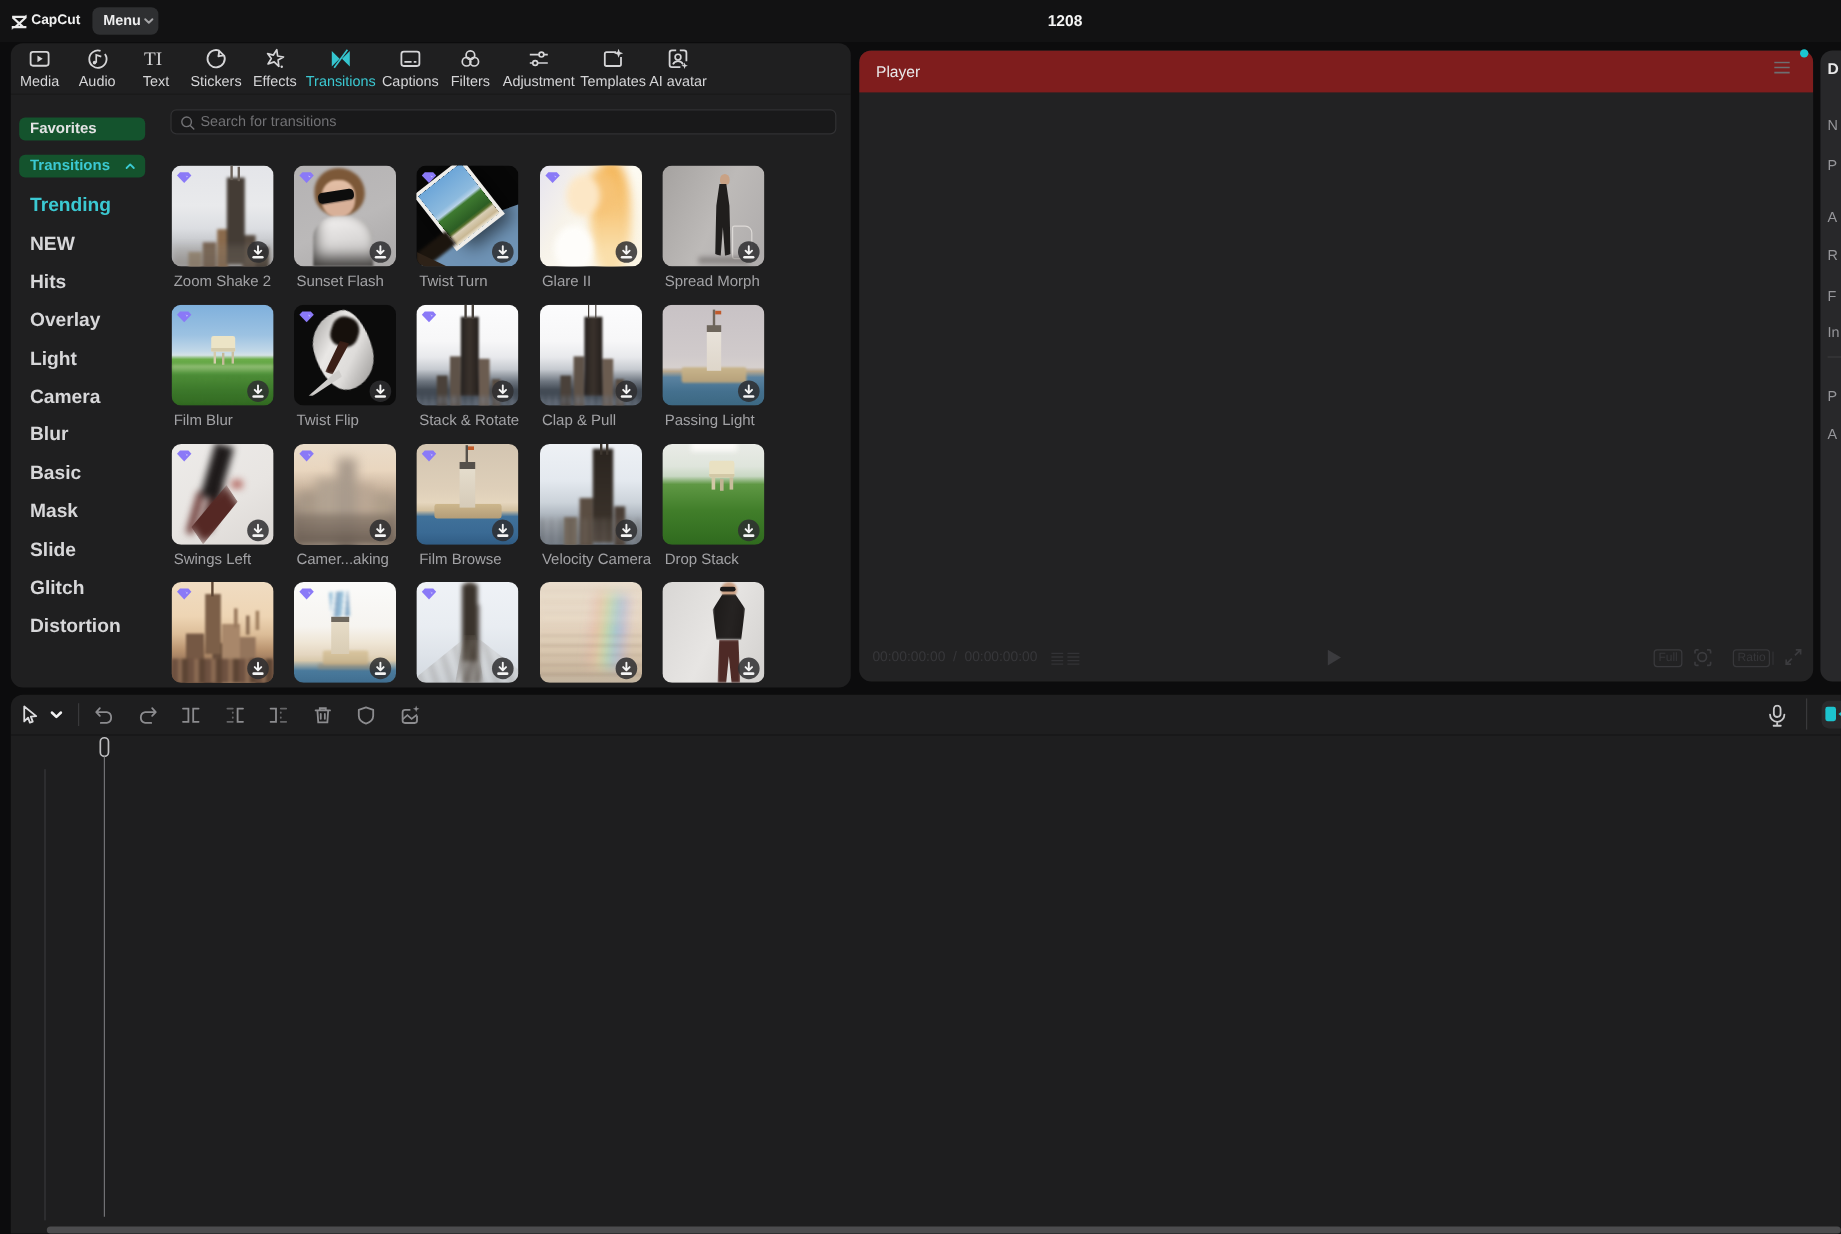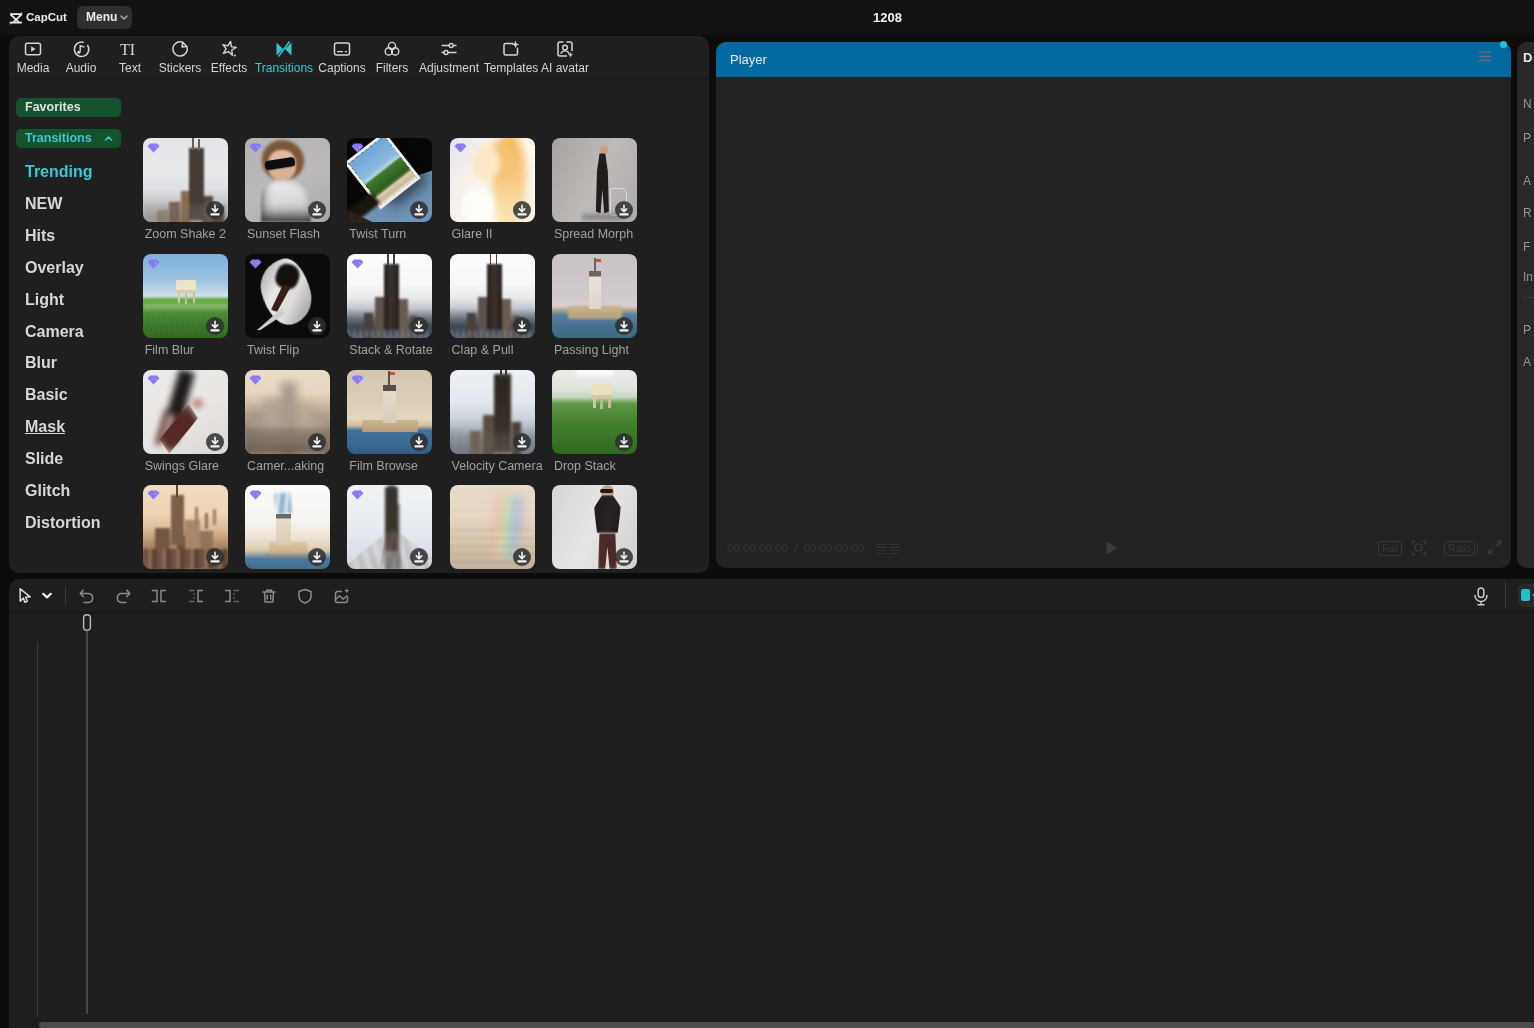--- a/index.html
+++ b/index.html
@@ -26,21 +26,21 @@
   #search { position:absolute; left:133px; top:55px; width:555px; height:21px; background:#19191a; border:1px solid #313133; border-radius:5px; color:#717174; font-size:12px; line-height:19px; padding-left:24px; }
   #search svg { position:absolute; left:7px; top:4px; }
   
   .thumb { position:absolute; width:85px; height:84px; border-radius:8px; overflow:hidden; }
   .tname { position:absolute; width:100px; height:14px; color:#a2a2a5; font-size:12.5px; }
   .badge { position:absolute; left:4px; top:5px; width:13px; height:10px; }
   .dl { position:absolute; right:4px; bottom:3px; width:18px; height:18px; background:rgba(46,46,48,0.85); border-radius:50%; }
   .dl svg { position:absolute; left:3px; top:3px; }
   
   #player { position:absolute; left:716px; top:42px; width:795px; height:526px; background:#222223; border-radius:10px; overflow:hidden; }
-  #phead { position:absolute; left:0; top:0; width:795px; height:35px; background:#0369a1; }
+  #phead { position:absolute; left:0; top:0; width:795px; height:35px; background:#7f1d1d; }
   #phead .t { position:absolute; left:14px; top:10px; color:#e9e9ea; font-size:13px; }
   #pdot { position:absolute; left:1500px; top:41px; width:7px; height:7px; border-radius:50%; background:#1bc7d1; z-index:5; }
   #pmenu { position:absolute; left:762px; top:9px; width:14px; height:11px; }
   #pctrl { position:absolute; left:0; bottom:6px; width:795px; height:26px; }
   .pctxt { position:absolute; top:6px; color:#37373a; font-size:11.5px; }
   
   #details { position:absolute; left:1517px; top:42px; width:24px; height:526px; background:#28282a; border-radius:10px 0 0 10px; }
   .dlab { position:absolute; left:6px; color:#96969a; font-size:12px; }
   
   #timeline { position:absolute; left:9px; top:579px; width:1525px; height:449px; background:#1e1e1f; border-radius:10px 0 0 0; }
@@ -276,25 +276,29 @@
       </svg></div>
   <div id="cats">
       <div class="cat sel" style="top:127px;">Trending</div>
       <div class="cat" style="top:158.9px;">NEW</div>
       <div class="cat" style="top:190.8px;">Hits</div>
       <div class="cat" style="top:222.7px;">Overlay</div>
       <div class="cat" style="top:254.6px;">Light</div>
       <div class="cat" style="top:286.5px;">Camera</div>
       <div class="cat" style="top:318.4px;">Blur</div>
       <div class="cat" style="top:350.29999999999995px;">Basic</div>
-      <div class="cat" style="top:382.2px;text-decoration:underline;">Mask</div>
+      <div class="cat" style="top:382.2px;">Mask</div>
       <div class="cat" style="top:414.09999999999997px;">Slide</div>
       <div class="cat" style="top:446px;">Glitch</div>
       <div class="cat" style="top:477.9px;">Distortion</div>
     </div>
+  <div id="search"><svg width="13" height="13" viewBox="0 0 13 13">
+        <circle cx="5.5" cy="5.5" r="4" stroke="#717174" stroke-width="1.2" fill="none"></circle>
+        <path d="M8.5 8.5 L11.5 11.5" stroke="#717174" stroke-width="1.2" stroke-linecap="round"></path>
+      </svg>Search for transitions</div>
   <div id="grid">
       <div class="thumb art-sears1" style="left:133.7px;top:102.4px;">
         <div class="artwrap"></div>
         <div class="ex1"></div>
         <div class="ex2"></div>
         <svg class="badge" width="13" height="10" viewBox="0 0 13 10">
           <path d="M3 0.5 H10 L12.5 3.2 L6.5 9.5 L0.5 3.2 Z" fill="#8a79f7"></path>
           <path d="M7.5 2.2 L8.3 3.6 L9.8 3.9 L8.6 4.9" fill="#c9c2fb"></path>
         </svg>
         <div class="dl">
@@ -445,21 +449,21 @@
           <path d="M3 0.5 H10 L12.5 3.2 L6.5 9.5 L0.5 3.2 Z" fill="#8a79f7"></path>
           <path d="M7.5 2.2 L8.3 3.6 L9.8 3.9 L8.6 4.9" fill="#c9c2fb"></path>
         </svg>
         <div class="dl">
           <svg width="12" height="12" viewBox="0 0 12 12">
             <path d="M6 1.2 V7.4 M3.3 4.9 L6 7.6 L8.7 4.9" stroke="#f4f4f4" stroke-width="1.6" fill="none" stroke-linecap="round" stroke-linejoin="round"></path>
             <line x1="2.4" y1="10.4" x2="9.6" y2="10.4" stroke="#f4f4f4" stroke-width="2.2" stroke-linecap="round"></line>
           </svg>
         </div>
       </div>
-      <div class="tname" style="left:135.7px;top:422.6px;">Swings Glare</div>
+      <div class="tname" style="left:135.7px;top:422.6px;">Swings Left</div>
       <div class="thumb art-cityblur" style="left:236px;top:333.6px;">
         <div class="artwrap"></div>
         <div class="ex1"></div>
         <div class="ex2"></div>
         <svg class="badge" width="13" height="10" viewBox="0 0 13 10">
           <path d="M3 0.5 H10 L12.5 3.2 L6.5 9.5 L0.5 3.2 Z" fill="#8a79f7"></path>
           <path d="M7.5 2.2 L8.3 3.6 L9.8 3.9 L8.6 4.9" fill="#c9c2fb"></path>
         </svg>
         <div class="dl">
           <svg width="12" height="12" viewBox="0 0 12 12">

